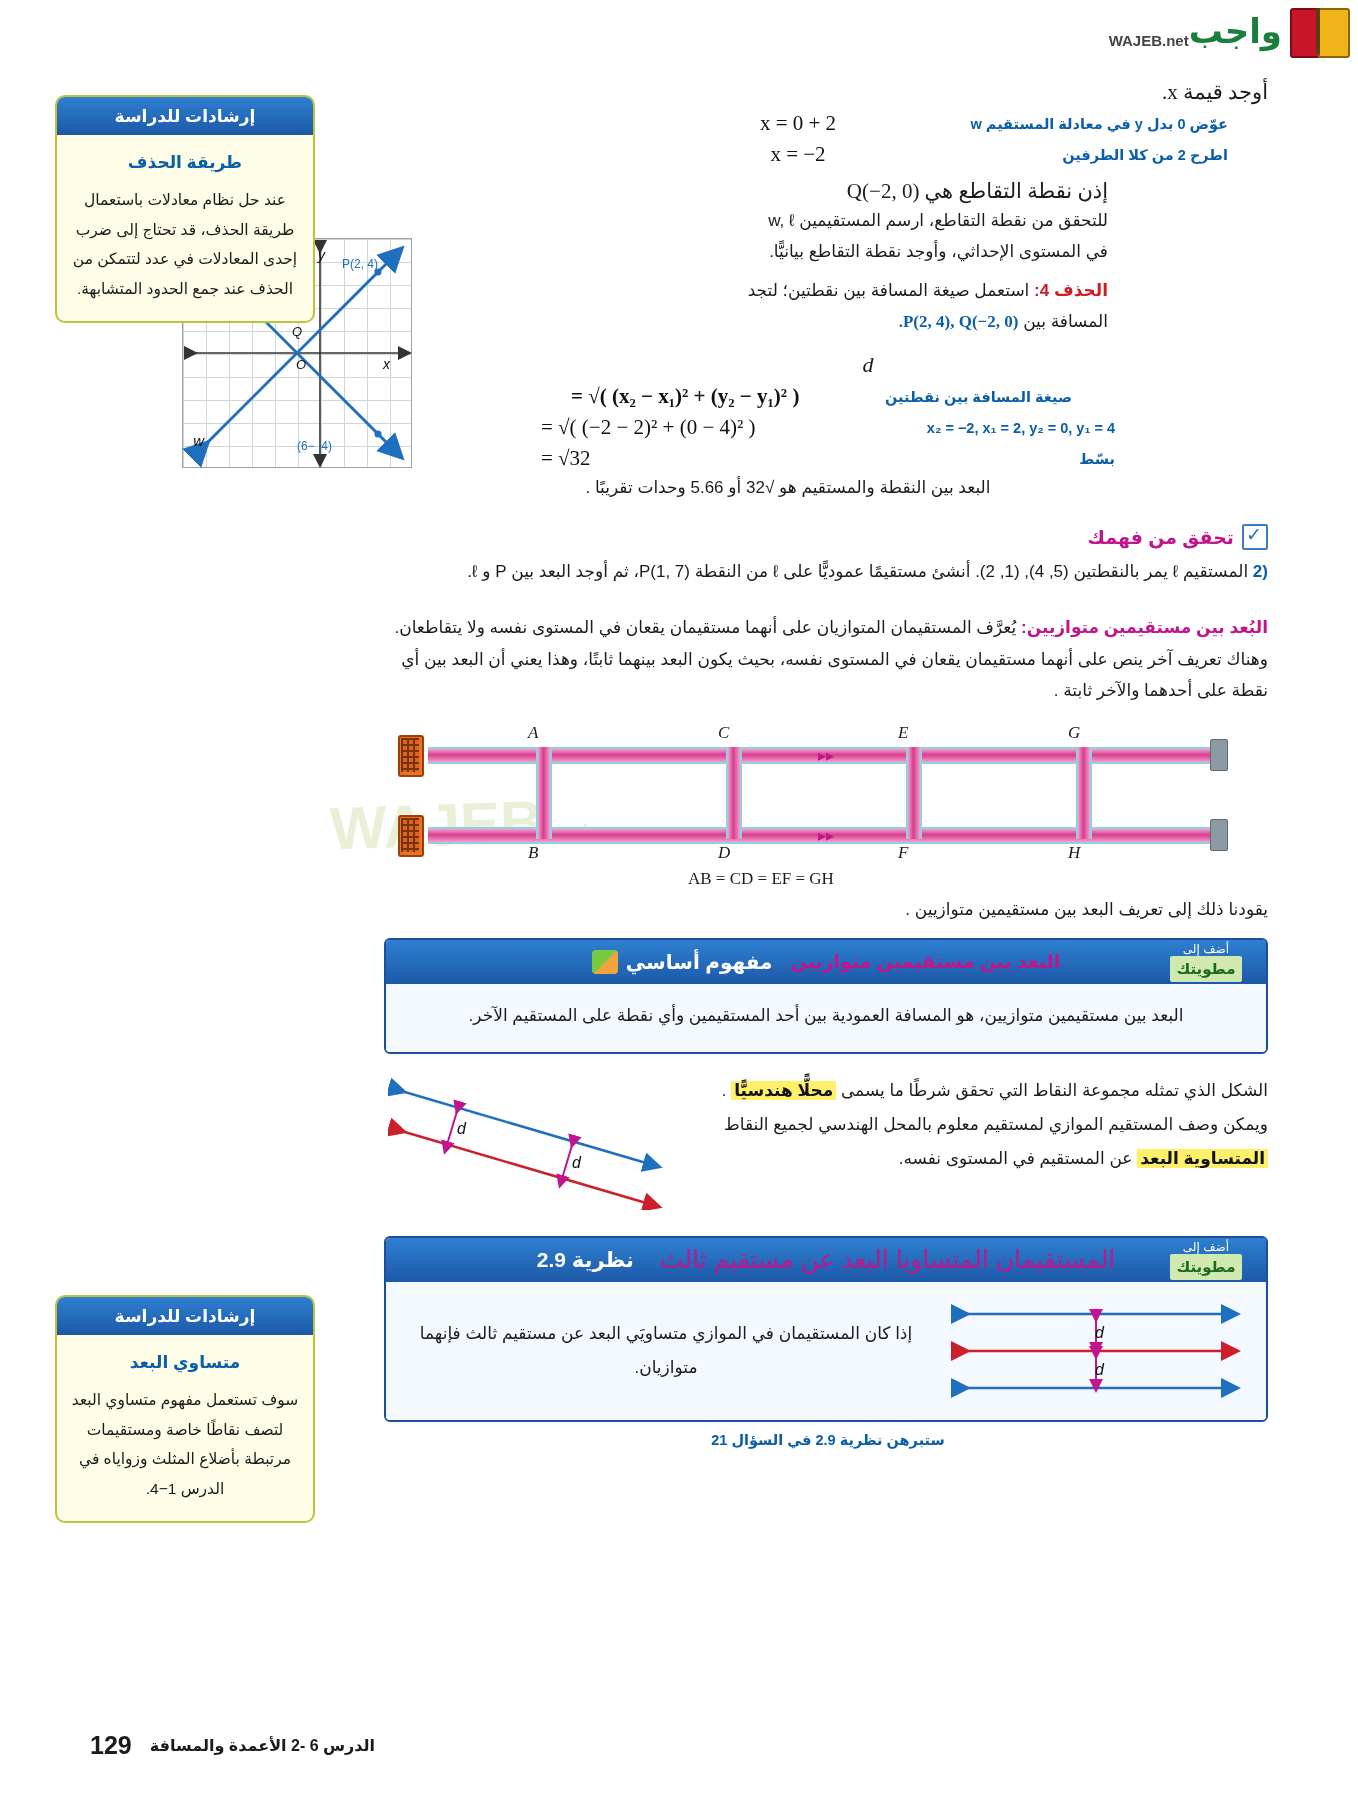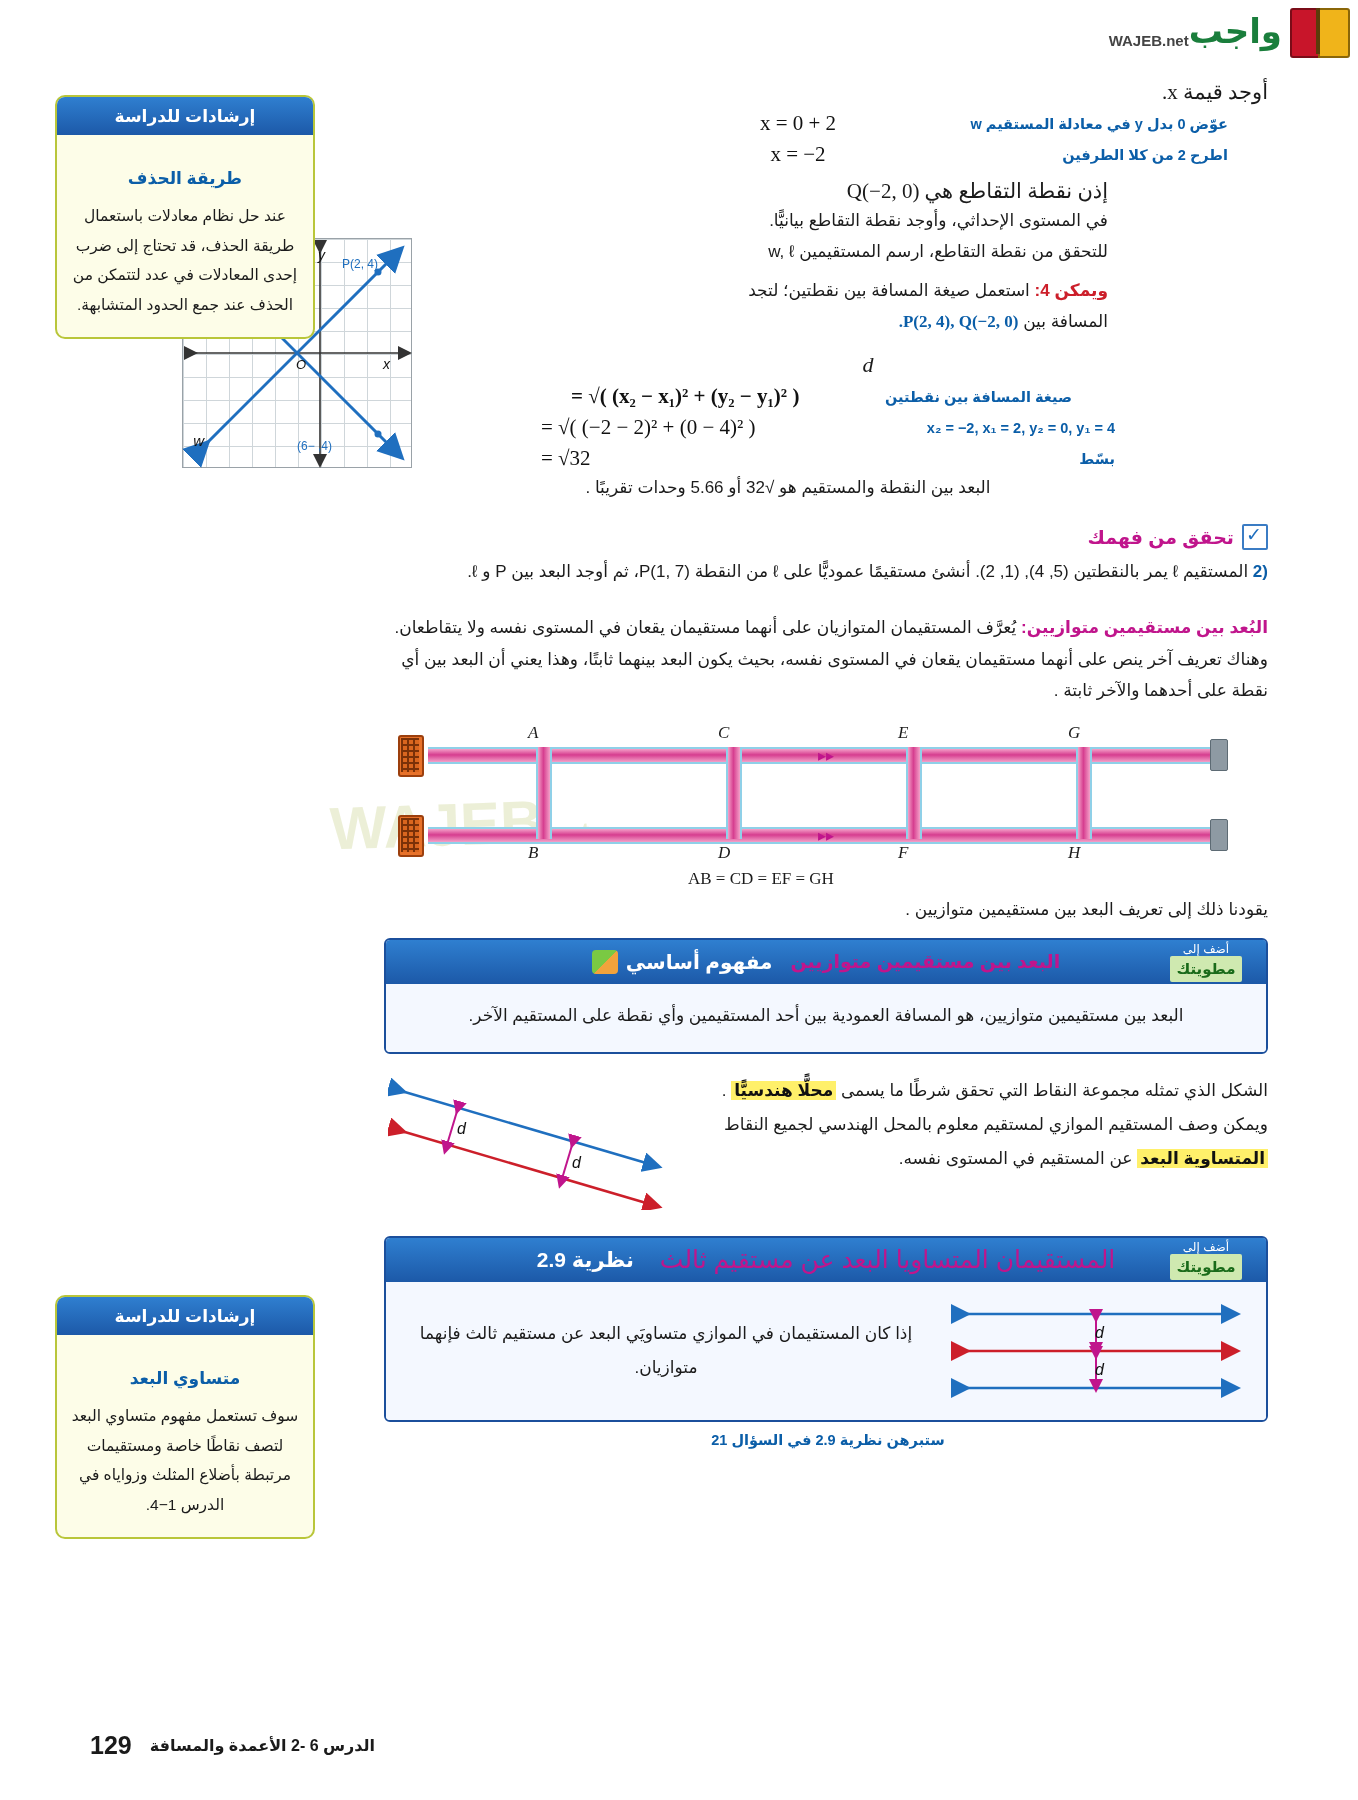--- a/index.html
+++ b/index.html
@@ -74,21 +74,21 @@
   .theorem{position:relative;width:880px;border:2px solid #1b4f9c;border-radius:6px;background:#fff;margin-top:16px;overflow:hidden;}
   .thm-head{background:linear-gradient(to bottom,#2f7fd0,#1c59a8);height:44px;display:flex;align-items:center;justify-content:space-between;padding:0 12px;}
   .thm-num{color:#fff;font-weight:bold;font-size:21px;}
   .thm-title{color:#c0158c;font-weight:normal;font-size:25px;}
   .thm-body{display:flex;align-items:center;gap:20px;padding:14px 20px;background:#f4f8ff;}
 
   
   .side{position:absolute;right:auto;left:55px;width:260px;}
   .studybox{border:2px solid #b9c63a;border-radius:10px;background:#fdfde8;overflow:hidden;}
   .studybox .hd{background:linear-gradient(to bottom,#2f7fd0,#1c59a8);height:38px;display:flex;align-items:center;justify-content:center;color:#fff;font-weight:bold;font-size:17px;border-radius:6px 6px 0 0;}
-  .studybox .bd{padding:28px 14px 18px;font-size:15.5px;line-height:1.9;text-align:center;}
+  .studybox .bd{padding:12px 14px 18px;font-size:15.5px;line-height:1.9;text-align:center;}
   .sb-sub{color:#0b5ea8;font-weight:bold;font-size:17px;margin-bottom:6px;display:block;}
 
   .hl-yellow{background:#fff06a;padding:0 3px;font-weight:bold;color:#111;}
 
   .footer{position:absolute;bottom:40px;right:90px;left:90px;display:flex;justify-content:space-between;align-items:center;}
   .pagenum{font-size:25px;font-weight:bold;}
   .footer-txt{font-size:16px;font-weight:bold;}
   .footnote{font-size:14.5px;color:#0b5ea8;font-weight:bold;}
 
   .wm{position:absolute;left:330px;top:790px;font-size:60px;font-weight:bold;color:rgba(200,210,140,.35);transform:rotate(-2deg);pointer-events:none;}
@@ -124,25 +124,25 @@
       <div class="eq" style="width:260px;text-align:center;">2 + x = 0</div>
       <div style="width:280px;"></div>
     </div>
     <div class="row">
       <div class="note" style="width:300px;text-align:right;">اطرح 2 من كلا الطرفين</div>
       <div class="eq" style="width:260px;text-align:center;">x = −2</div>
       <div style="width:280px;"></div>
     </div>
 
     <div class="rtl mathline" style="margin:12px 0 2px;padding-right:160px;">إذن نقطة التقاطع هي (0 ,2−)Q</div>
+    <div class="rtl" style="font-size:17px;line-height:1.8;padding-right:160px;">للتحقق من نقطة التقاطع، ارسم المستقيمين w, ℓ</div>
     <div class="rtl" style="font-size:17px;line-height:1.8;padding-right:160px;">في المستوى الإحداثي، وأوجد نقطة التقاطع بيانيًّا.</div>
-    <div class="rtl" style="font-size:17px;line-height:1.8;padding-right:160px;">للتحقق من نقطة التقاطع، ارسم المستقيمين w, ℓ</div>
 
     <div class="rtl" style="font-size:17px;line-height:1.9;padding-right:160px;margin-top:8px;">
-      <span class="red">ويمكن 4:</span>
+      <span class="red">الحذف 4:</span>
       <span>استعمل صيغة المسافة بين نقطتين؛ لتجد</span>
     </div>
     <div class="rtl" style="font-size:17px;line-height:1.8;padding-right:160px;">
       <span>المسافة بين</span>
       <span class="bluebold" style="font-family:'Liberation Serif',serif;">P(2, 4), Q(−2, 0).</span>
     </div>
 
     <div style="margin-top:14px;text-align:center;">
       <div class="mathline" style="font-style:italic;font-size:22px;text-align:center;padding-left:80px;">d</div>
 

